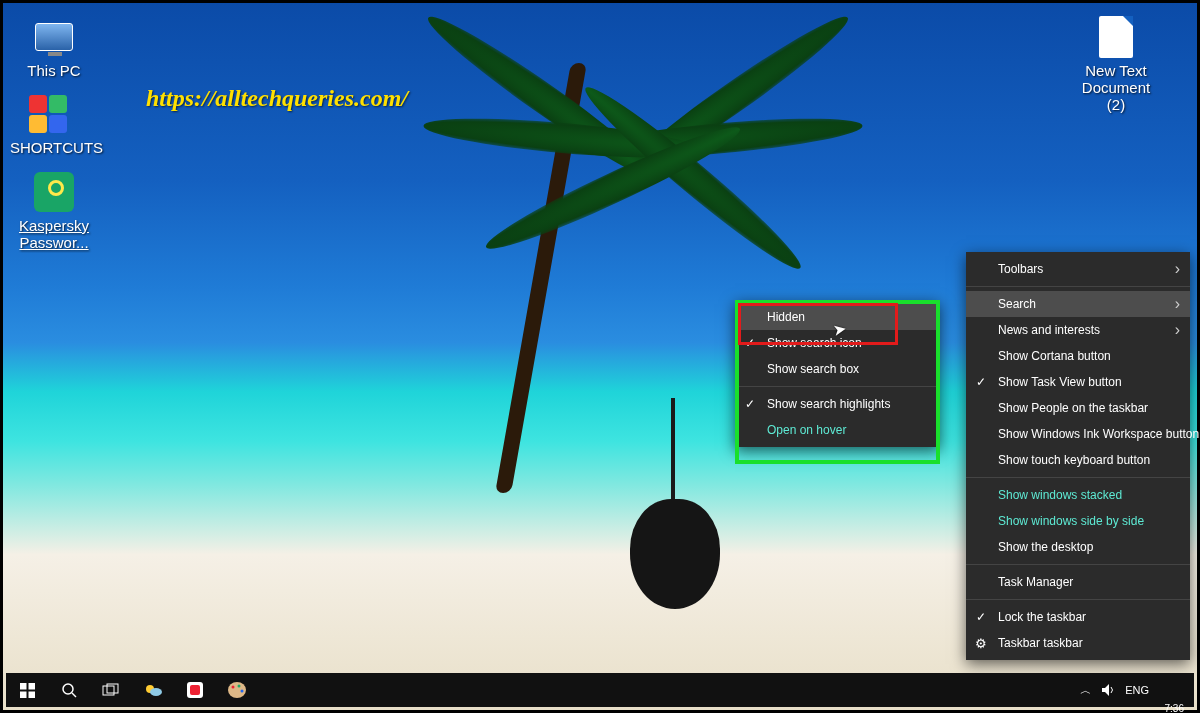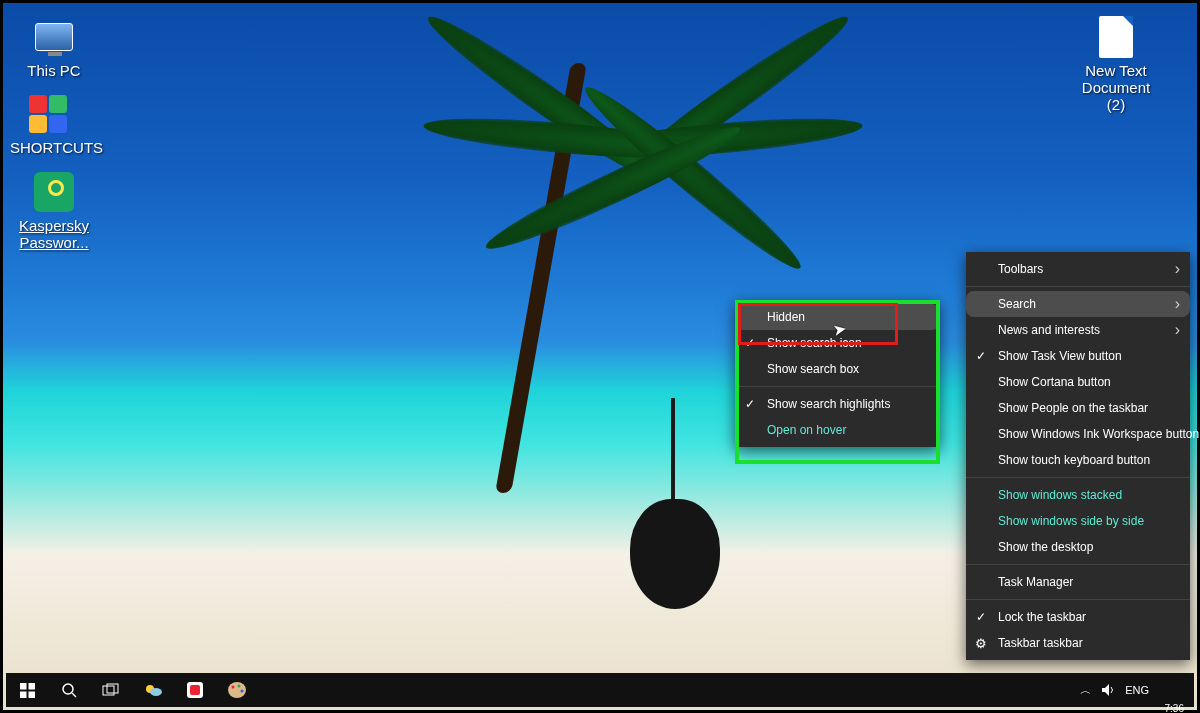--- a/index.html
+++ b/index.html
@@ -44,21 +44,21 @@
 
 .taskbar { position:absolute; left:3px; right:3px; bottom:3px; height:34px; background:#111; display:flex; align-items:center; color:#fff; font-size:11px; }
 .tb-btn { width:42px; height:34px; display:flex; align-items:center; justify-content:center; cursor:pointer; }
 .tb-sep { flex:1; }
 .tray { display:flex; align-items:center; gap:10px; padding:0 10px; }
 .tray-time { text-align:right; font-size:10px; line-height:11px; }
 
 
 .ctx { position:absolute; background:#2b2b2b; color:#fff; font-size:12px; padding:4px 0; box-shadow:0 4px 14px rgba(0,0,0,.6); }
 .ctx-item { display:flex; align-items:center; height:26px; padding:0 14px 0 32px; position:relative; cursor:default; white-space:nowrap; }
-.ctx-item.hover, .ctx-item:hover { background:#4d4d4d;border-radius:8px; }
+.ctx-item.hover, .ctx-item:hover { background:#4d4d4d; }
 .ctx-item.disabled { color:#5eead4; }
 .ctx-sep { height:1px; background:#444; margin:4px 0; }
 .ctx-check:before { content:"✓"; position:absolute; left:10px; font-size:12px; }
 .ctx-gear:before { content:"⚙"; position:absolute; left:9px; font-size:13px; }
 .ctx-arrow:after { content:"›"; position:absolute; right:10px; font-size:16px; color:#ccc; }
 
 .main-ctx { right:7px; top:249px; width:224px; }
 .sub-ctx  { left:732px; top:297px; width:205px; }
 
 .red-box { position:absolute; border:3px solid #e21b1b; pointer-events:none; }
@@ -78,20 +78,21 @@
     <div class="frond f1"></div>
       <div class="frond f2"></div>
       <div class="frond f3"></div>
     <div class="frond f4"></div>
       <div class="frond f5"></div>
       <div class="frond f6"></div>
   </div>
   <div class="hanging-rope"></div>
   <div class="hanging-chair"></div>
 
+  <div class="watermark">https://alltechqueries.com/</div>
 
   <div class="desktop-icon" style="left:13px; top:13px;">
     <div class="ico">
         <div class="pc-ico"></div>
       </div>
     <div>This PC</div>
   </div>
 
   <div class="desktop-icon" style="left:7px; top:90px;">
     <div class="ico">
@@ -123,25 +124,25 @@
     <div class="ctx-item ctx-arrow">
         <span>Toolbars</span>
       </div>
     <div class="ctx-sep"></div>
     <div class="ctx-item ctx-arrow hover">
         <span>Search</span>
       </div>
     <div class="ctx-item ctx-arrow">
         <span>News and interests</span>
       </div>
+    <div class="ctx-item">
+        <span>Show Cortana button</span>
+      </div>
     <div class="ctx-item ctx-check">
         <span>Show Task View button</span>
-      </div>
-    <div class="ctx-item">
-        <span>Show Cortana button</span>
       </div>
     <div class="ctx-item">
         <span>Show People on the taskbar</span>
       </div>
     <div class="ctx-item">
         <span>Show Windows Ink Workspace button</span>
       </div>
     <div class="ctx-item">
         <span>Show touch keyboard button</span>
       </div>

